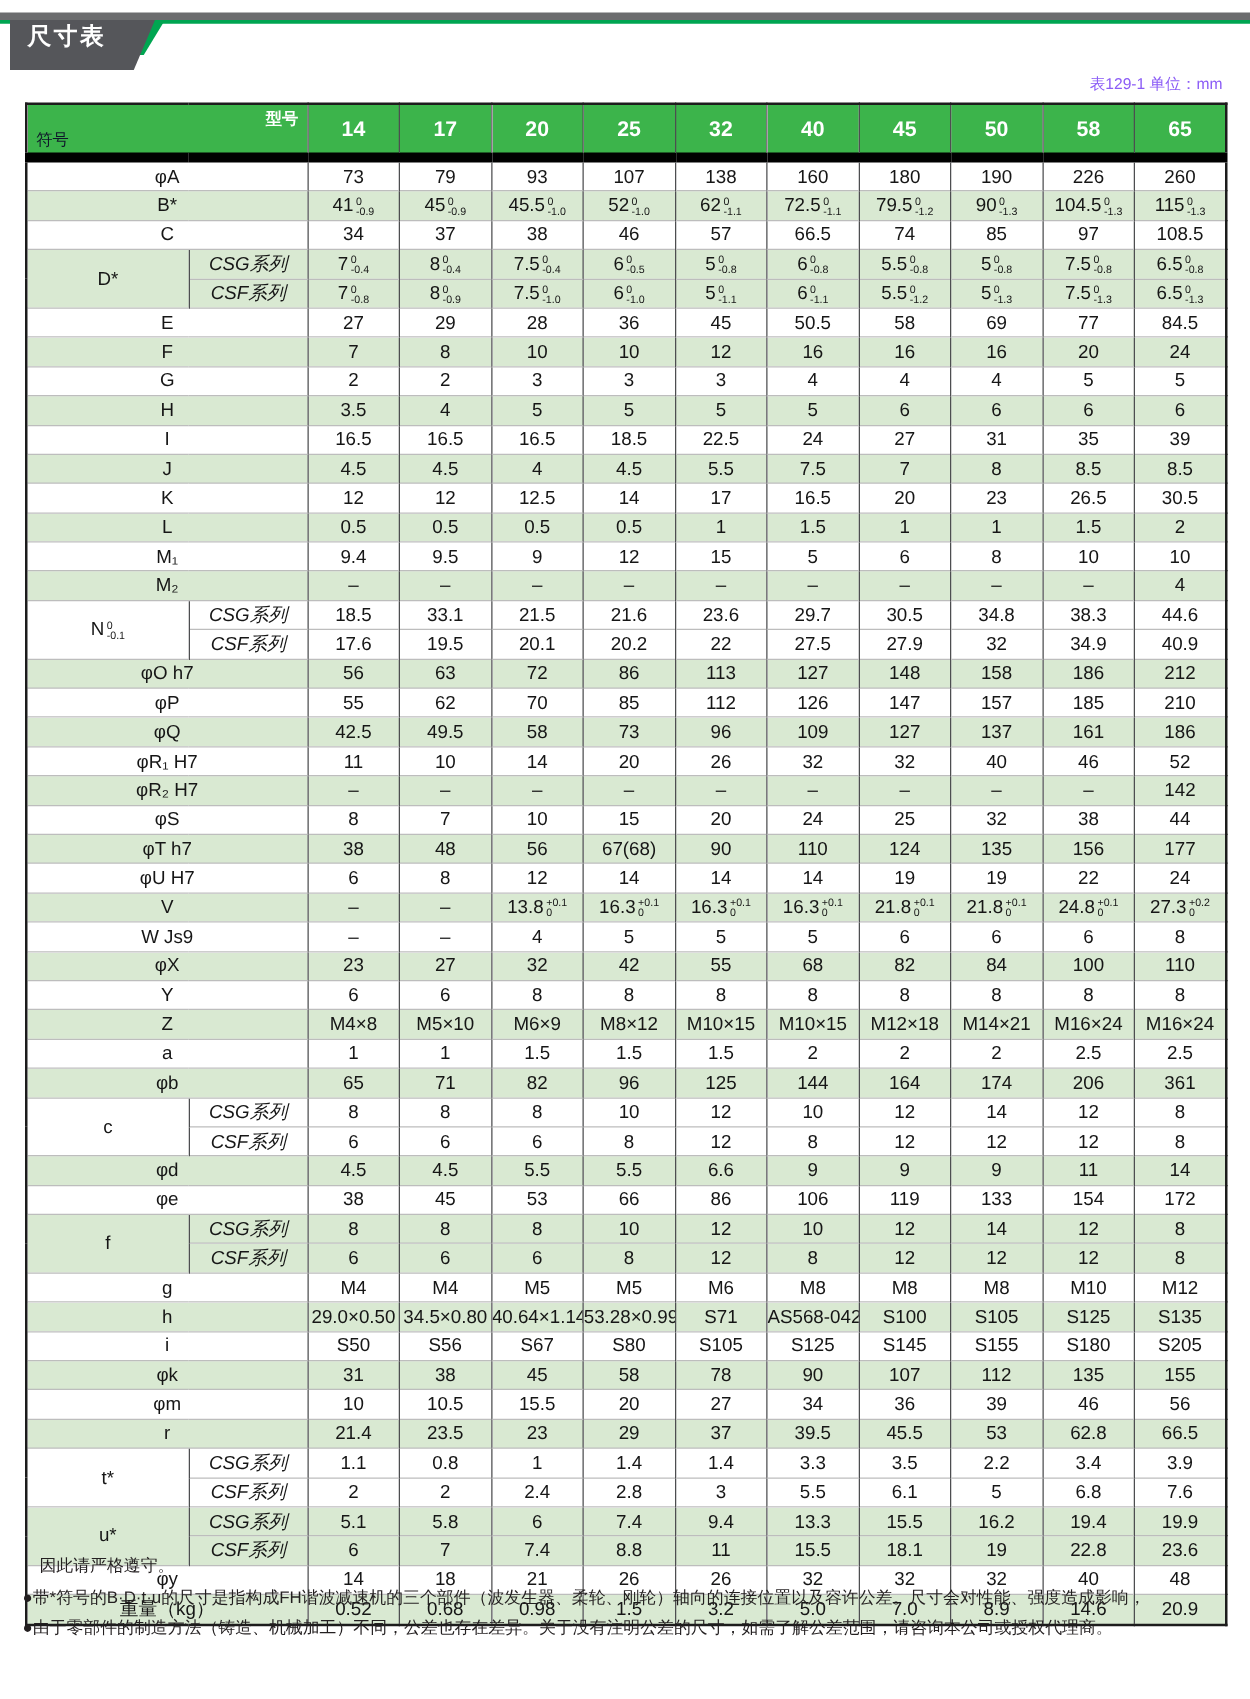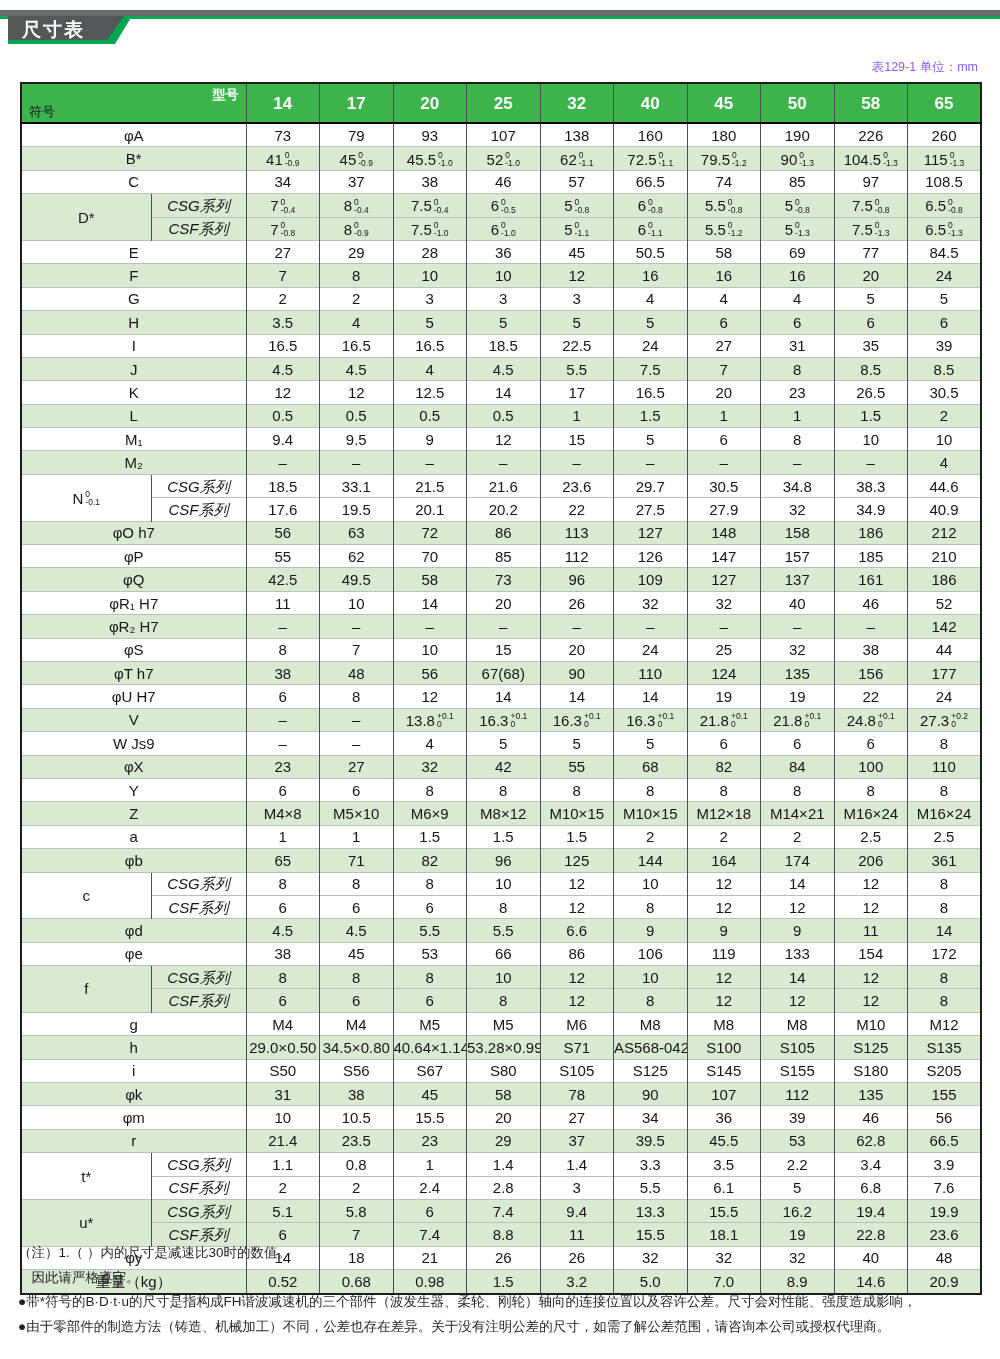--- a/index.html
+++ b/index.html
@@ -3,33 +3,33 @@
 <meta charset="utf-8">
 <style>
   html,body{margin:0;padding:0;background:#fff;}
   .page{position:relative;width:1000px;height:1359px;background:#fff;overflow:hidden;
         font-family:"Liberation Sans","DejaVu Sans",sans-serif;color:#1c1c1c;}
   
   .top-rule{position:absolute;top:10px;left:0;width:100%;height:6px;background:#6b6c6e;}
   .top-green{position:absolute;top:16px;left:0;width:100%;height:3px;background:#00a551;}
   .badge-green{position:absolute;top:16px;left:8px;width:124px;height:28px;background:#00a551;
         clip-path:polygon(0 0,100% 0,calc(100% - 17px) 100%,0 100%);}
-  .badge{position:absolute;top:16px;left:8px;width:116px;height:24px;background:#55565a;
+  .badge{position:absolute;top:16px;left:8px;width:116px;height:40px;background:#55565a;
         clip-path:polygon(0 0,100% 0,calc(100% - 17px) 100%,0 100%);
         color:#fff;font-size:19px;font-weight:bold;line-height:28px;padding-left:14px;
         box-sizing:border-box;letter-spacing:2px;}
   .caption{position:absolute;top:59px;right:22px;font-size:12.5px;color:#8b5cf6;}
   
   table.dim{position:absolute;left:20px;top:82px;width:960px;border-collapse:collapse;
         table-layout:fixed;border:2px solid #1c1c1c;}
   table.dim td{border-left:1px solid #4d4e50;border-top:1px solid #bdbdbd;
         text-align:center;vertical-align:middle;padding:0;height:22.4px;
         font-size:15px;color:#161616;line-height:1;white-space:nowrap;overflow:hidden;}
   tr.head td{background:#3cb44b;color:#fff;font-weight:bold;font-size:17px;
-        border-top:none;border-bottom:2px solid #000000;height:38px;}
+        border-top:none;border-bottom:8px solid #000000;height:38px;}
   td.corner{padding:0;background:#3cb44b;
         background-image:linear-gradient(to bottom right,rgba(0,0,0,0) calc(50% - 1px),
         #233b2d calc(50% - 1px),#233b2d calc(50% + 1px),rgba(0,0,0,0) calc(50% + 1px));}
   .cwrap{position:relative;width:100%;height:38px;}
   .cmodel{position:absolute;top:4px;right:7px;font-size:13px;color:#fff;font-weight:bold;}
   .csym{position:absolute;bottom:4px;left:7px;font-size:13px;color:#0f172a;font-weight:normal;}
   tr.g td{background:#d9e9d2;}
   tr.w td{background:#ffffff;}
   td.sublbl{font-size:12px;font-style:italic;}
   td.lbl{font-size:15px;}
@@ -857,18 +857,17 @@
           <td class="val">5.0</td>
           <td class="val">7.0</td>
           <td class="val">8.9</td>
           <td class="val">14.6</td>
           <td class="val">20.9</td>
         </tr>
       </tbody>
     </table>
 
   <div class="notes">
-    <div>（注）1.（ ）内的尺寸是减速比30时的数值。</div>
     <div>　因此请严格遵守。</div>
     <div>●带*符号的B·D·t·u的尺寸是指构成FH谐波减速机的三个部件（波发生器、柔轮、刚轮）轴向的连接位置以及容许公差。尺寸会对性能、强度造成影响，</div>
     <div>●由于零部件的制造方法（铸造、机械加工）不同，公差也存在差异。关于没有注明公差的尺寸，如需了解公差范围，请咨询本公司或授权代理商。</div>
   </div>
 </div>
 
 </body></html>

